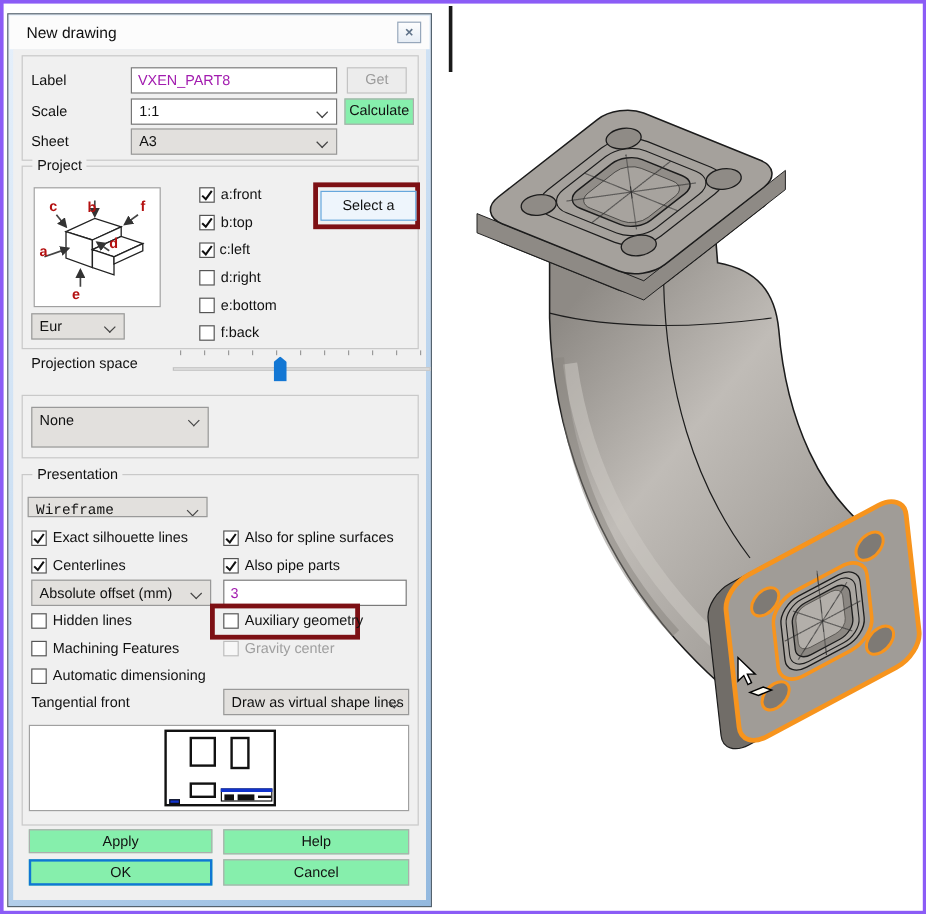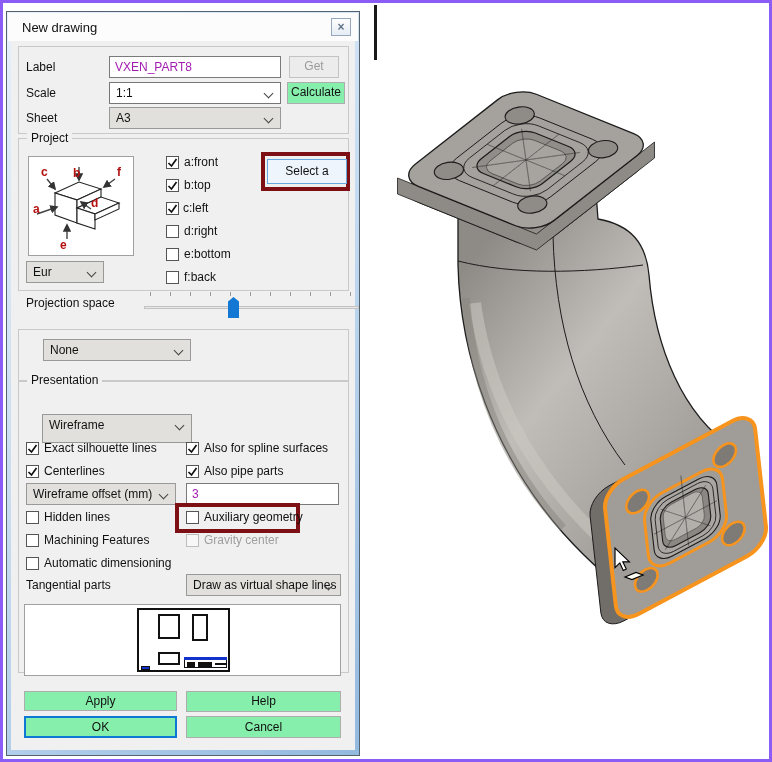--- a/index.html
+++ b/index.html
@@ -226,26 +226,26 @@
             <i style="left: 140px;"></i>
             <i style="left: 160px;"></i>
             <i style="left: 180px;"></i>
             <i style="left: 200px;"></i>
           </div>
         <div class="track"></div>
         <div class="thumb" style="left: 84px;"></div>
       </div>
 
       <div class="grp" style="left:7px;top:288px;width:331px;height:53px;"></div>
-      <div class="combo" style="left:32px;top:298px;width:148px;height:22px;">None</div>
-
-      <div class="grp" style="left:7px;top:339px;width:331px;height:293px;">
+      <div class="combo" style="left:15px;top:298px;width:148px;height:34px;">None</div>
+
+      <div class="grp" style="left:7px;top:354px;width:331px;height:293px;">
         <span>Presentation</span>
       </div>
-      <div class="combo" style="left:31px;top:373px;width:150px;height:29px;">Wireframe</div>
+      <div class="combo" style="left:12px;top:373px;width:150px;height:17px;font-family:Liberation Mono, monospace;">Wireframe</div>
 
       <span class="cb checked" style="left:15px;top:401px;">
           <svg width="11" height="11">
             <polyline points="1.5,6 4.5,9 9.5,2" fill="none" stroke="#111" stroke-width="1.7"></polyline>
           </svg>
         </span>
       <span class="cblabel" style="left:33px;top:400px;">Exact silhouette lines</span>
       <span class="cb checked" style="left:175px;top:401px;">
           <svg width="11" height="11">
             <polyline points="1.5,6 4.5,9 9.5,2" fill="none" stroke="#111" stroke-width="1.7"></polyline>
@@ -259,38 +259,38 @@
           </svg>
         </span>
       <span class="cblabel" style="left:33px;top:423px;">Centerlines</span>
       <span class="cb checked" style="left:175px;top:424px;">
           <svg width="11" height="11">
             <polyline points="1.5,6 4.5,9 9.5,2" fill="none" stroke="#111" stroke-width="1.7"></polyline>
           </svg>
         </span>
       <span class="cblabel" style="left:193px;top:423px;">Also pipe parts</span>
 
-      <div class="combo" style="left:15px;top:442px;width:150px;height:22px;">Wireframe offset (mm)</div>
+      <div class="combo" style="left:15px;top:442px;width:150px;height:22px;">Absolute offset (mm)</div>
       <input class="inp" style="left: 175px; top: 442px; width: 153px; height: 22px;" value="3">
 
       <span class="cb" style="left:15px;top:470px;"></span>
       <span class="cblabel" style="left:33px;top:469px;">Hidden lines</span>
       <div class="annot" style="left:164px;top:462px;width:125px;height:30px;"></div>
       <span class="cb" style="left:175px;top:470px;"></span>
       <span class="cblabel" style="left:193px;top:469px;">Auxiliary geometry</span>
 
       <span class="cb" style="left:15px;top:493px;"></span>
       <span class="cblabel" style="left:33px;top:492px;">Machining Features</span>
       <span class="cb disabled" style="left:175px;top:493px;"></span>
       <span class="cblabel disabled" style="left:193px;top:492px;">Gravity center</span>
 
       <span class="cb" style="left:15px;top:516px;"></span>
       <span class="cblabel" style="left:33px;top:515px;">Automatic dimensioning</span>
 
-      <div class="lbl" style="left:15px;top:533px;">Tangential parts</div>
+      <div class="lbl" style="left:15px;top:533px;">Tangential front</div>
       <div class="combo" style="left:175px;top:533px;width:155px;height:22px;">Draw as virtual shape lines (</div>
 
       <div class="preview" style="left:13px;top:563px;width:317px;height:72px;">
         <div class="sheet" style="left:112px;top:3px;width:93px;height:64px;">
           <div class="prect" style="left:19px;top:4px;width:22px;height:25px;"></div>
           <div class="prect" style="left:53px;top:4px;width:16px;height:27px;"></div>
           <div class="prect" style="left:19px;top:42px;width:22px;height:13px;"></div>
           <div class="tblock" style="left:45px;top:47px;width:43px;height:11px;">
             <div class="bluebar"></div>
             <div class="tbcell" style="left:2px;top:4px;width:8px;height:5px;"></div>

